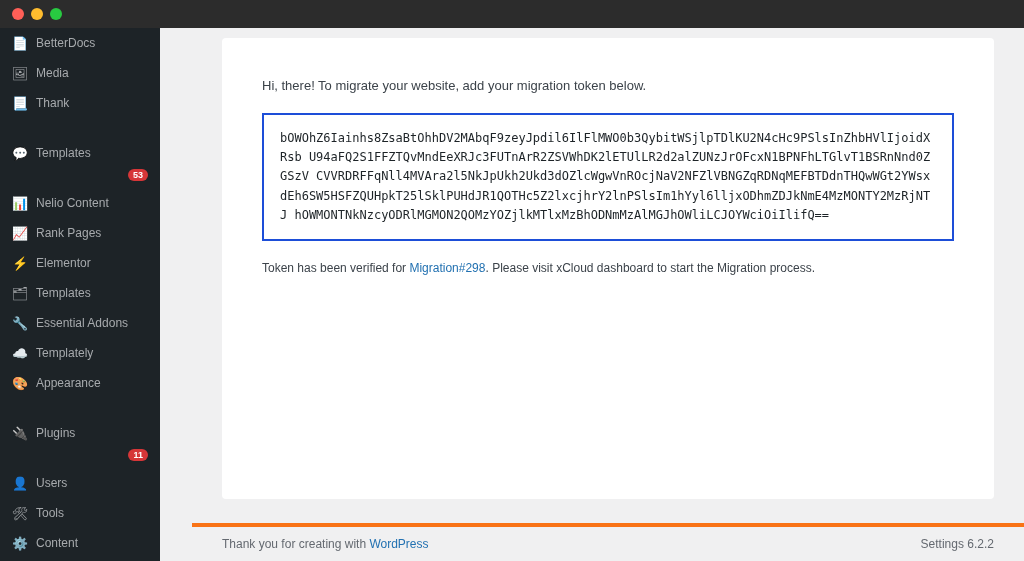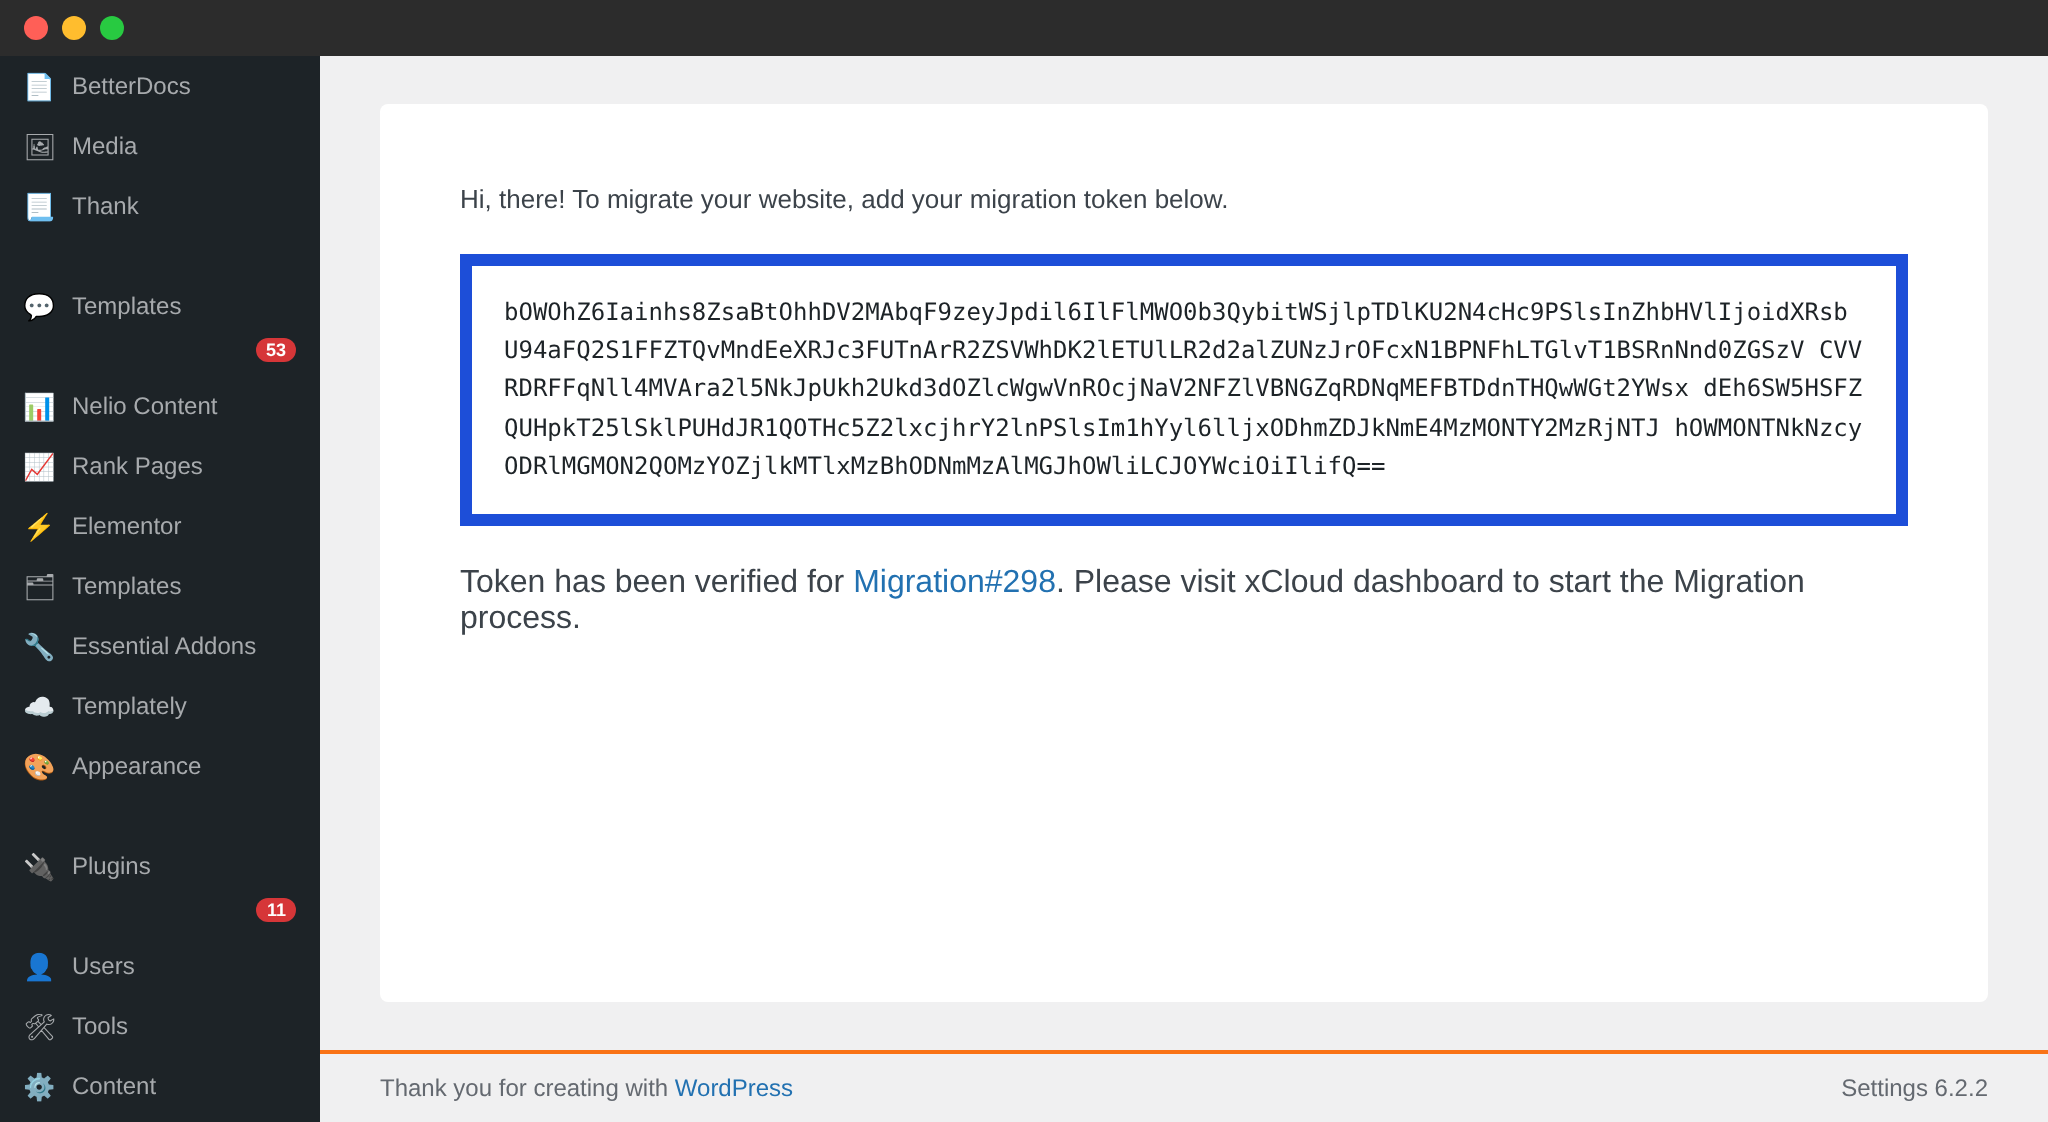--- a/index.html
+++ b/index.html
@@ -74,25 +74,26 @@
 
     .sidebar-separator {
       height: 1px;
       background: #3c434a;
       margin: 4px 0;
     }
 
     
     .main-content {
       flex: 1;
-      padding-top: 28px;
+      padding-top: 14px;
       background: #f0f0f1;
       display: flex;
       flex-direction: column;
       overflow: hidden;
+      margin-left: 32px;
     }
 
     .content-area {
       flex: 1;
       padding: 24px 30px;
       overflow-y: auto;
       display: flex;
       flex-direction: column;
     }
 
@@ -105,32 +106,32 @@
       flex-direction: column;
       gap: 20px;
     }
 
     .intro-text {
       font-size: 13px;
       color: #3c434a;
     }
 
     .token-box {
-      border: 6px solid #1d4ed8;
+      border: 2px solid #1d4ed8;
       padding: 14px 16px;
       font-size: 12px;
       color: #1d2327;
       word-break: break-all;
       line-height: 1.6;
       font-family: monospace;
       background: #fff;
     }
 
     .verified-text {
-      font-size: 16px;
+      font-size: 12px;
       color: #3c434a;
     }
     .verified-text a {
       color: #2271b1;
       text-decoration: none;
       font-weight: 500;
     }
 
     .update-btn {
       background: #2271b1;
@@ -146,21 +147,21 @@
 
     
     .footer {
       padding: 10px 30px;
       display: flex;
       justify-content: space-between;
       align-items: center;
       font-size: 12px;
       color: #646970;
       background: #f0f0f1;
-      border-top: 2px solid #f97316;
+      border-top: 4px solid #f97316;
     }
     .footer a {
       color: #2271b1;
       text-decoration: none;
     }
     .footer-version {
       font-size: 12px;
       color: #646970;
     }
   </style>

